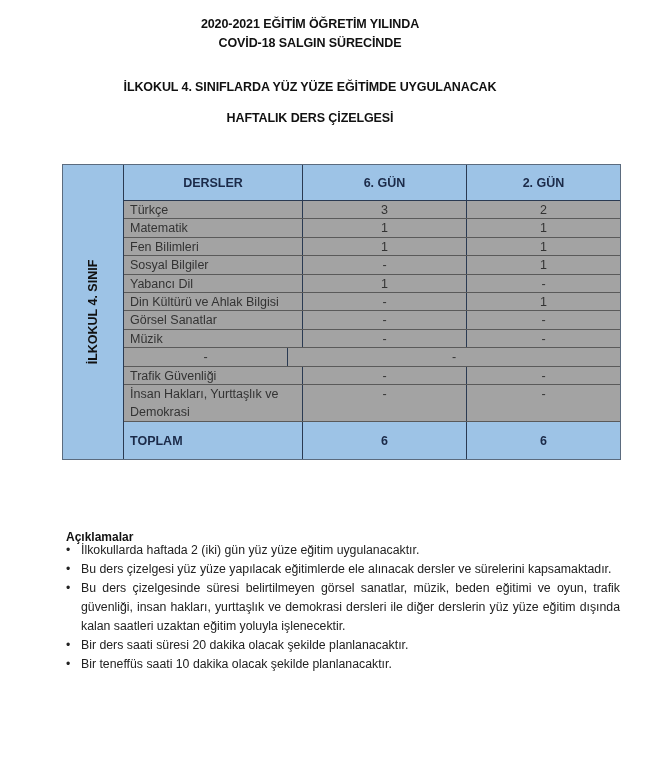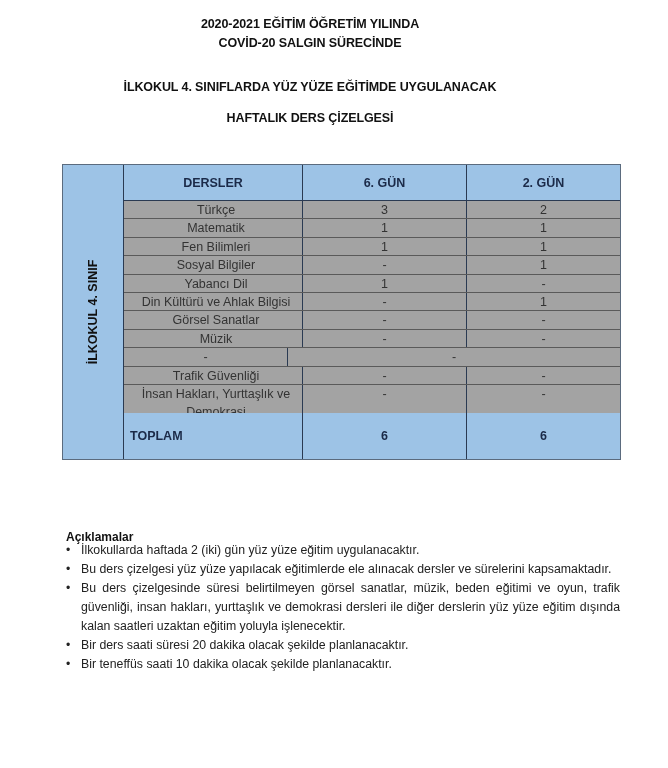--- a/index.html
+++ b/index.html
@@ -28,59 +28,59 @@
     position: absolute; left: 50%; top: 50%;
     transform: translate(-50%, -50%) rotate(-90deg);
     white-space: nowrap; font-weight: bold; font-size: 12.5px; color: #111;
   }
   .grid { position: absolute; left: 61px; top: 0; right: 0; bottom: 0; }
   .hdr {
     position: absolute; left: 0; right: 0; top: 0; height: 36px;
     background: #9dc3e6; border-bottom: 1px solid #2a3a52; box-sizing: border-box;
     display: flex;
   }
-  .c1 { width: 179px; text-align: center; }
+  .c1 { width: 179px; }
   .c2 { width: 164px; }
   .c3 { flex: 1; }
   .hdr > div, .row > div, .tot > div {
     box-sizing: border-box; height: 100%;
   }
   .hdr > div { display: flex; align-items: center; justify-content: center; font-weight: bold; font-size: 12.5px; color: #1b2a48; }
   .hdr .c1, .hdr .c2, .row .c1, .row .c2, .tot .c1, .tot .c2 { border-right: 1px solid #2a3a52; }
   .rows { position: absolute; left: 0; right: 0; top: 36px; }
   .row {
     display: flex; background: #a3a3a3; border-bottom: 1px solid #5a5a5a;
     box-sizing: border-box; height: 18.4px; font-size: 12.5px; color: #333;
   }
   .row.tall { height: 37px; }
   .row .c1 { padding-left: 6px; line-height: 18px; }
   .row .c2, .row .c3 { text-align: center; line-height: 18px; }
   .tot {
-    position: absolute; left: 0; right: 0; bottom: 0; height: 46px;
+    position: absolute; left: 0; right: 0; bottom: 0; height: 37px;
     display: flex; background: #9dc3e6;
   }
   .tot > div { display: flex; align-items: center; font-weight: bold; font-size: 12.5px; color: #1b2a48; }
   .tot .c1 { padding-left: 6px; }
   .tot .c2, .tot .c3 { justify-content: center; }
 
   .notes-title {
     position: absolute; left: 66px; top: 530px; font-weight: bold; font-size: 12px;
   }
   .notes {
     position: absolute; left: 66px; top: 541px; width: 554px; margin: 0; padding: 0; list-style: none;
     font-size: 12.3px; line-height: 19px; color: #222;
   }
   .notes li { position: relative; padding-left: 15px; text-align: justify; text-align-last: left; }
   .notes li .bullet { position: absolute; left: 0; top: 0; }
 </style>
 </head>
 <body>
 
 <div class="title" id="t1">2020-2021 EĞİTİM ÖĞRETİM YILINDA</div>
-<div class="title" id="t2">COVİD-20 SALGIN SÜRECİNDE</div>
+<div class="title" id="t2">COVİD-18 SALGIN SÜRECİNDE</div>
 <div class="title" id="t3">İLKOKUL 4. SINIFLARDA YÜZ YÜZE EĞİTİMDE UYGULANACAK</div>
 <div class="title" id="t4">HAFTALIK DERS ÇİZELGESİ</div>
 
 <div class="tbl">
   <div class="sidecell">
     <span>İLKOKUL 4. SINIF</span>
   </div>
   <div class="grid">
     <div class="hdr">
       <div class="c1">DERSLER</div>

